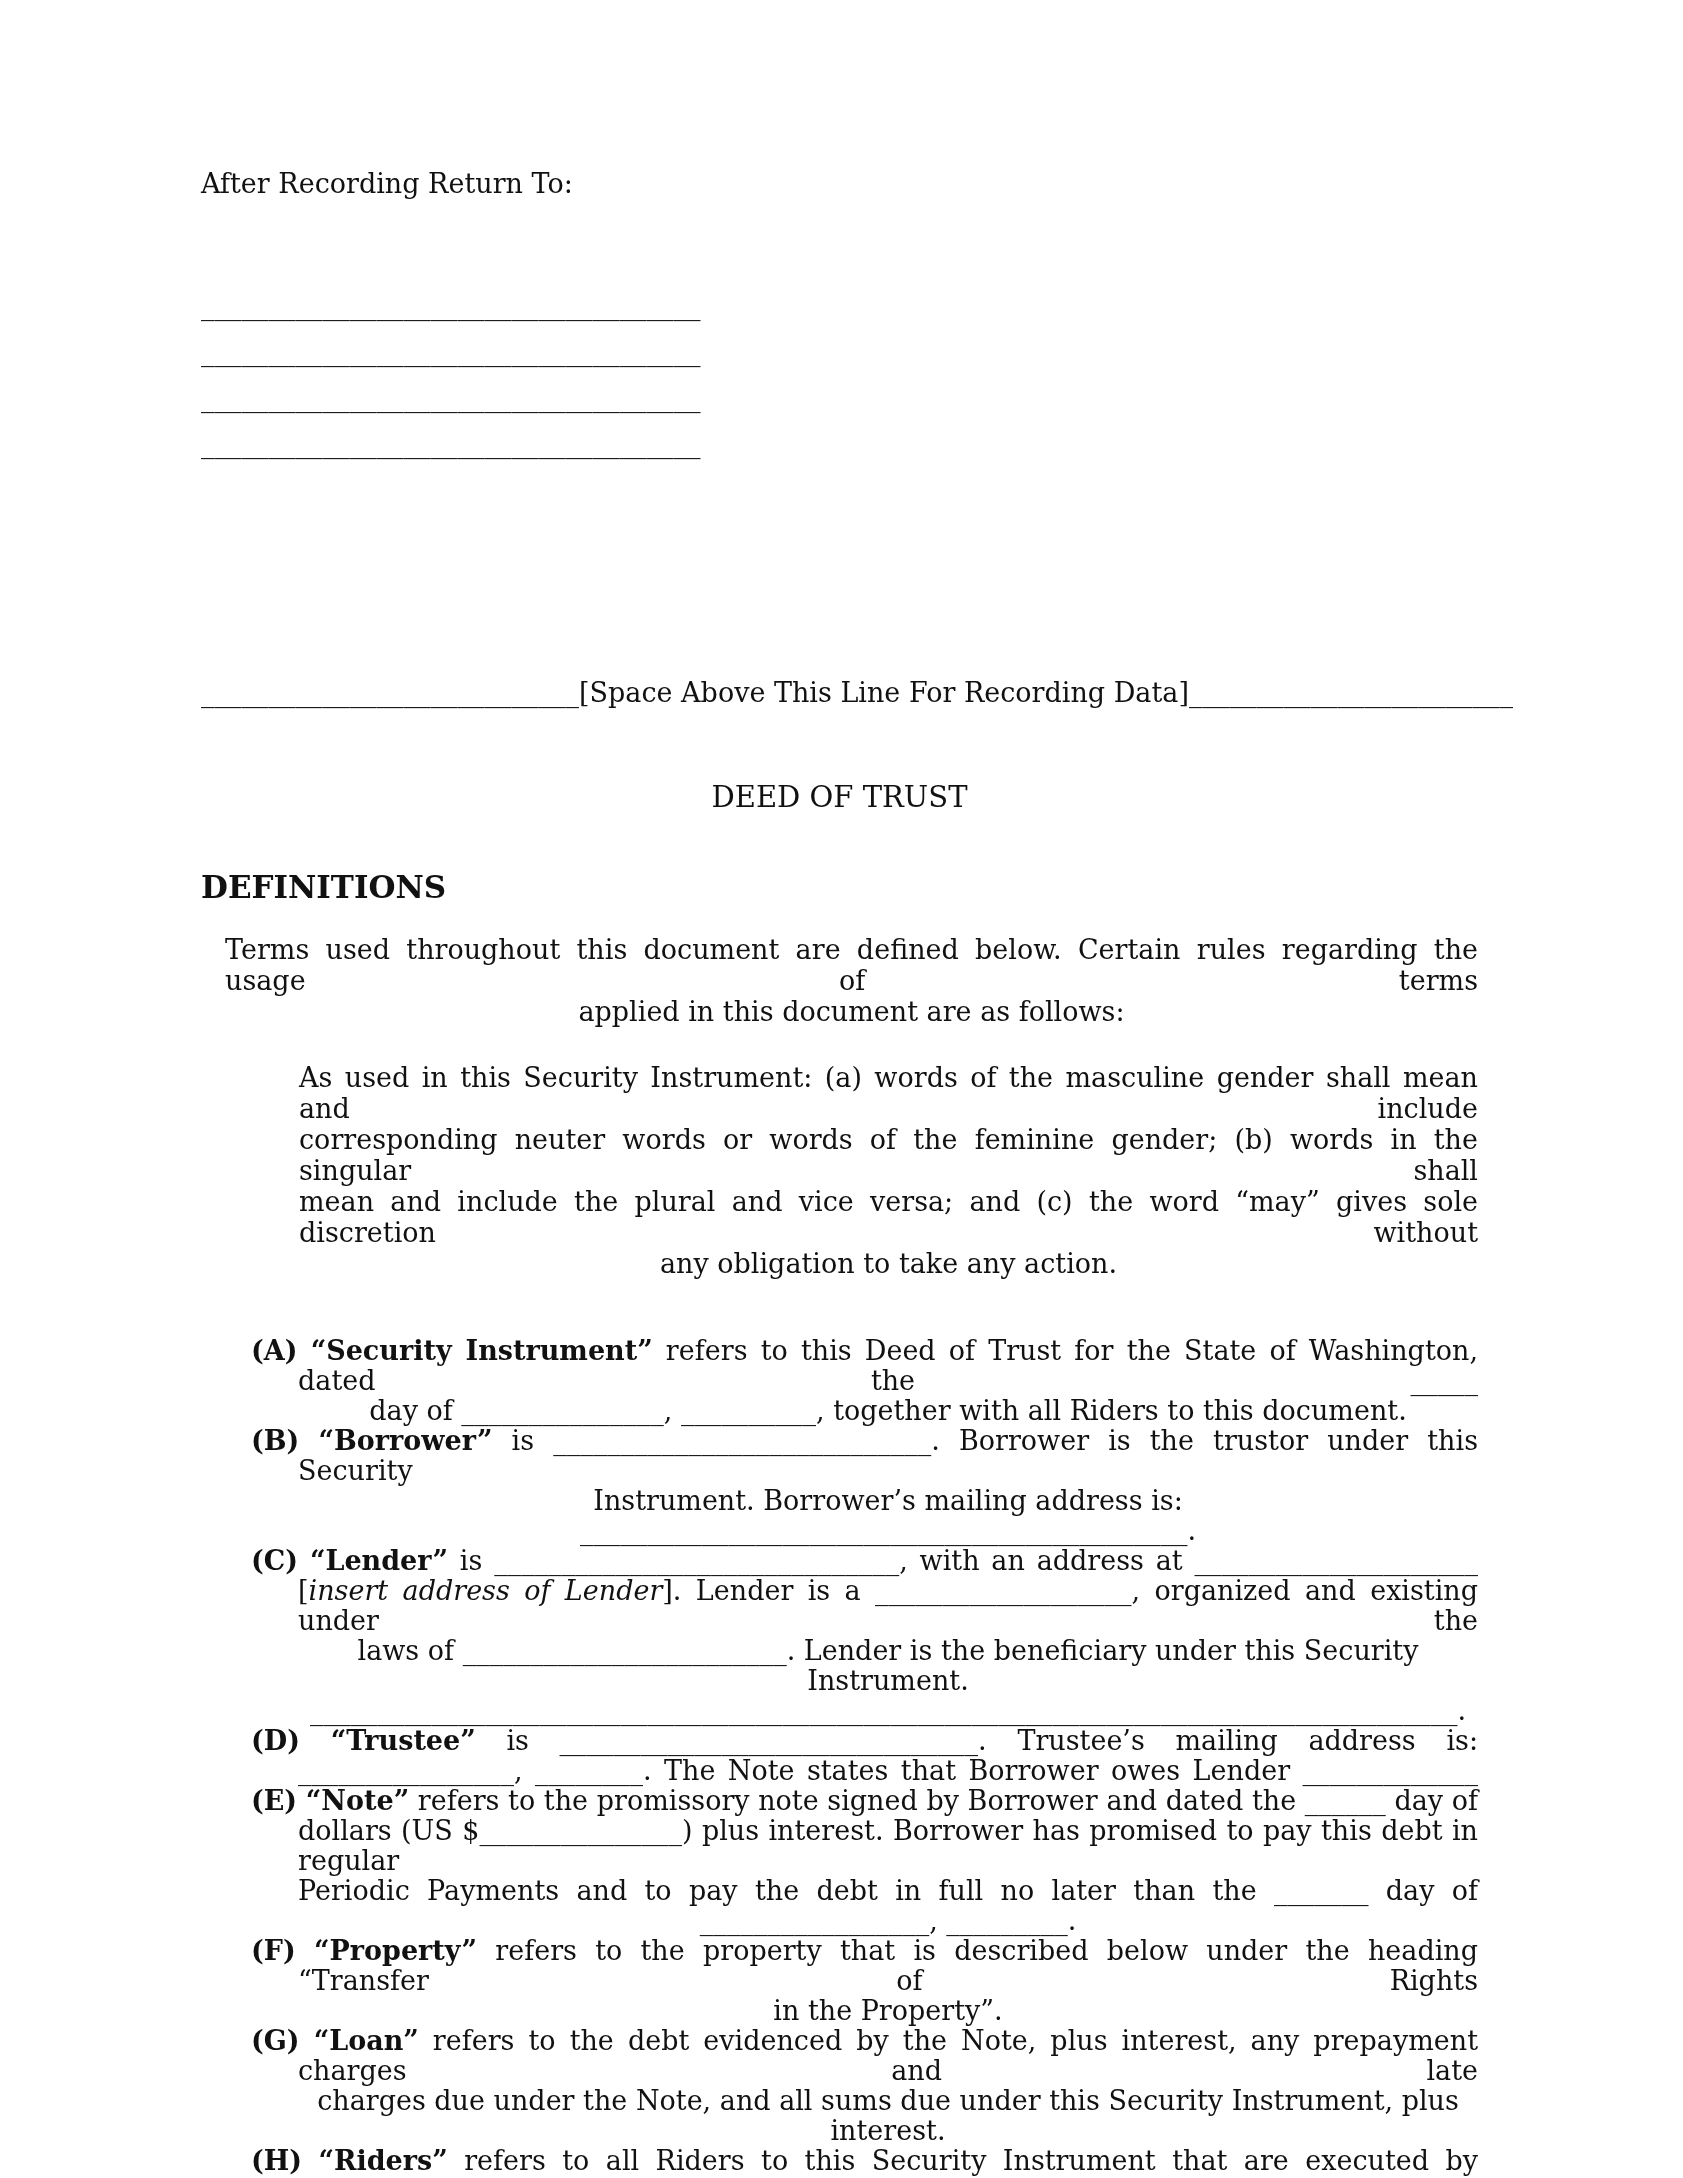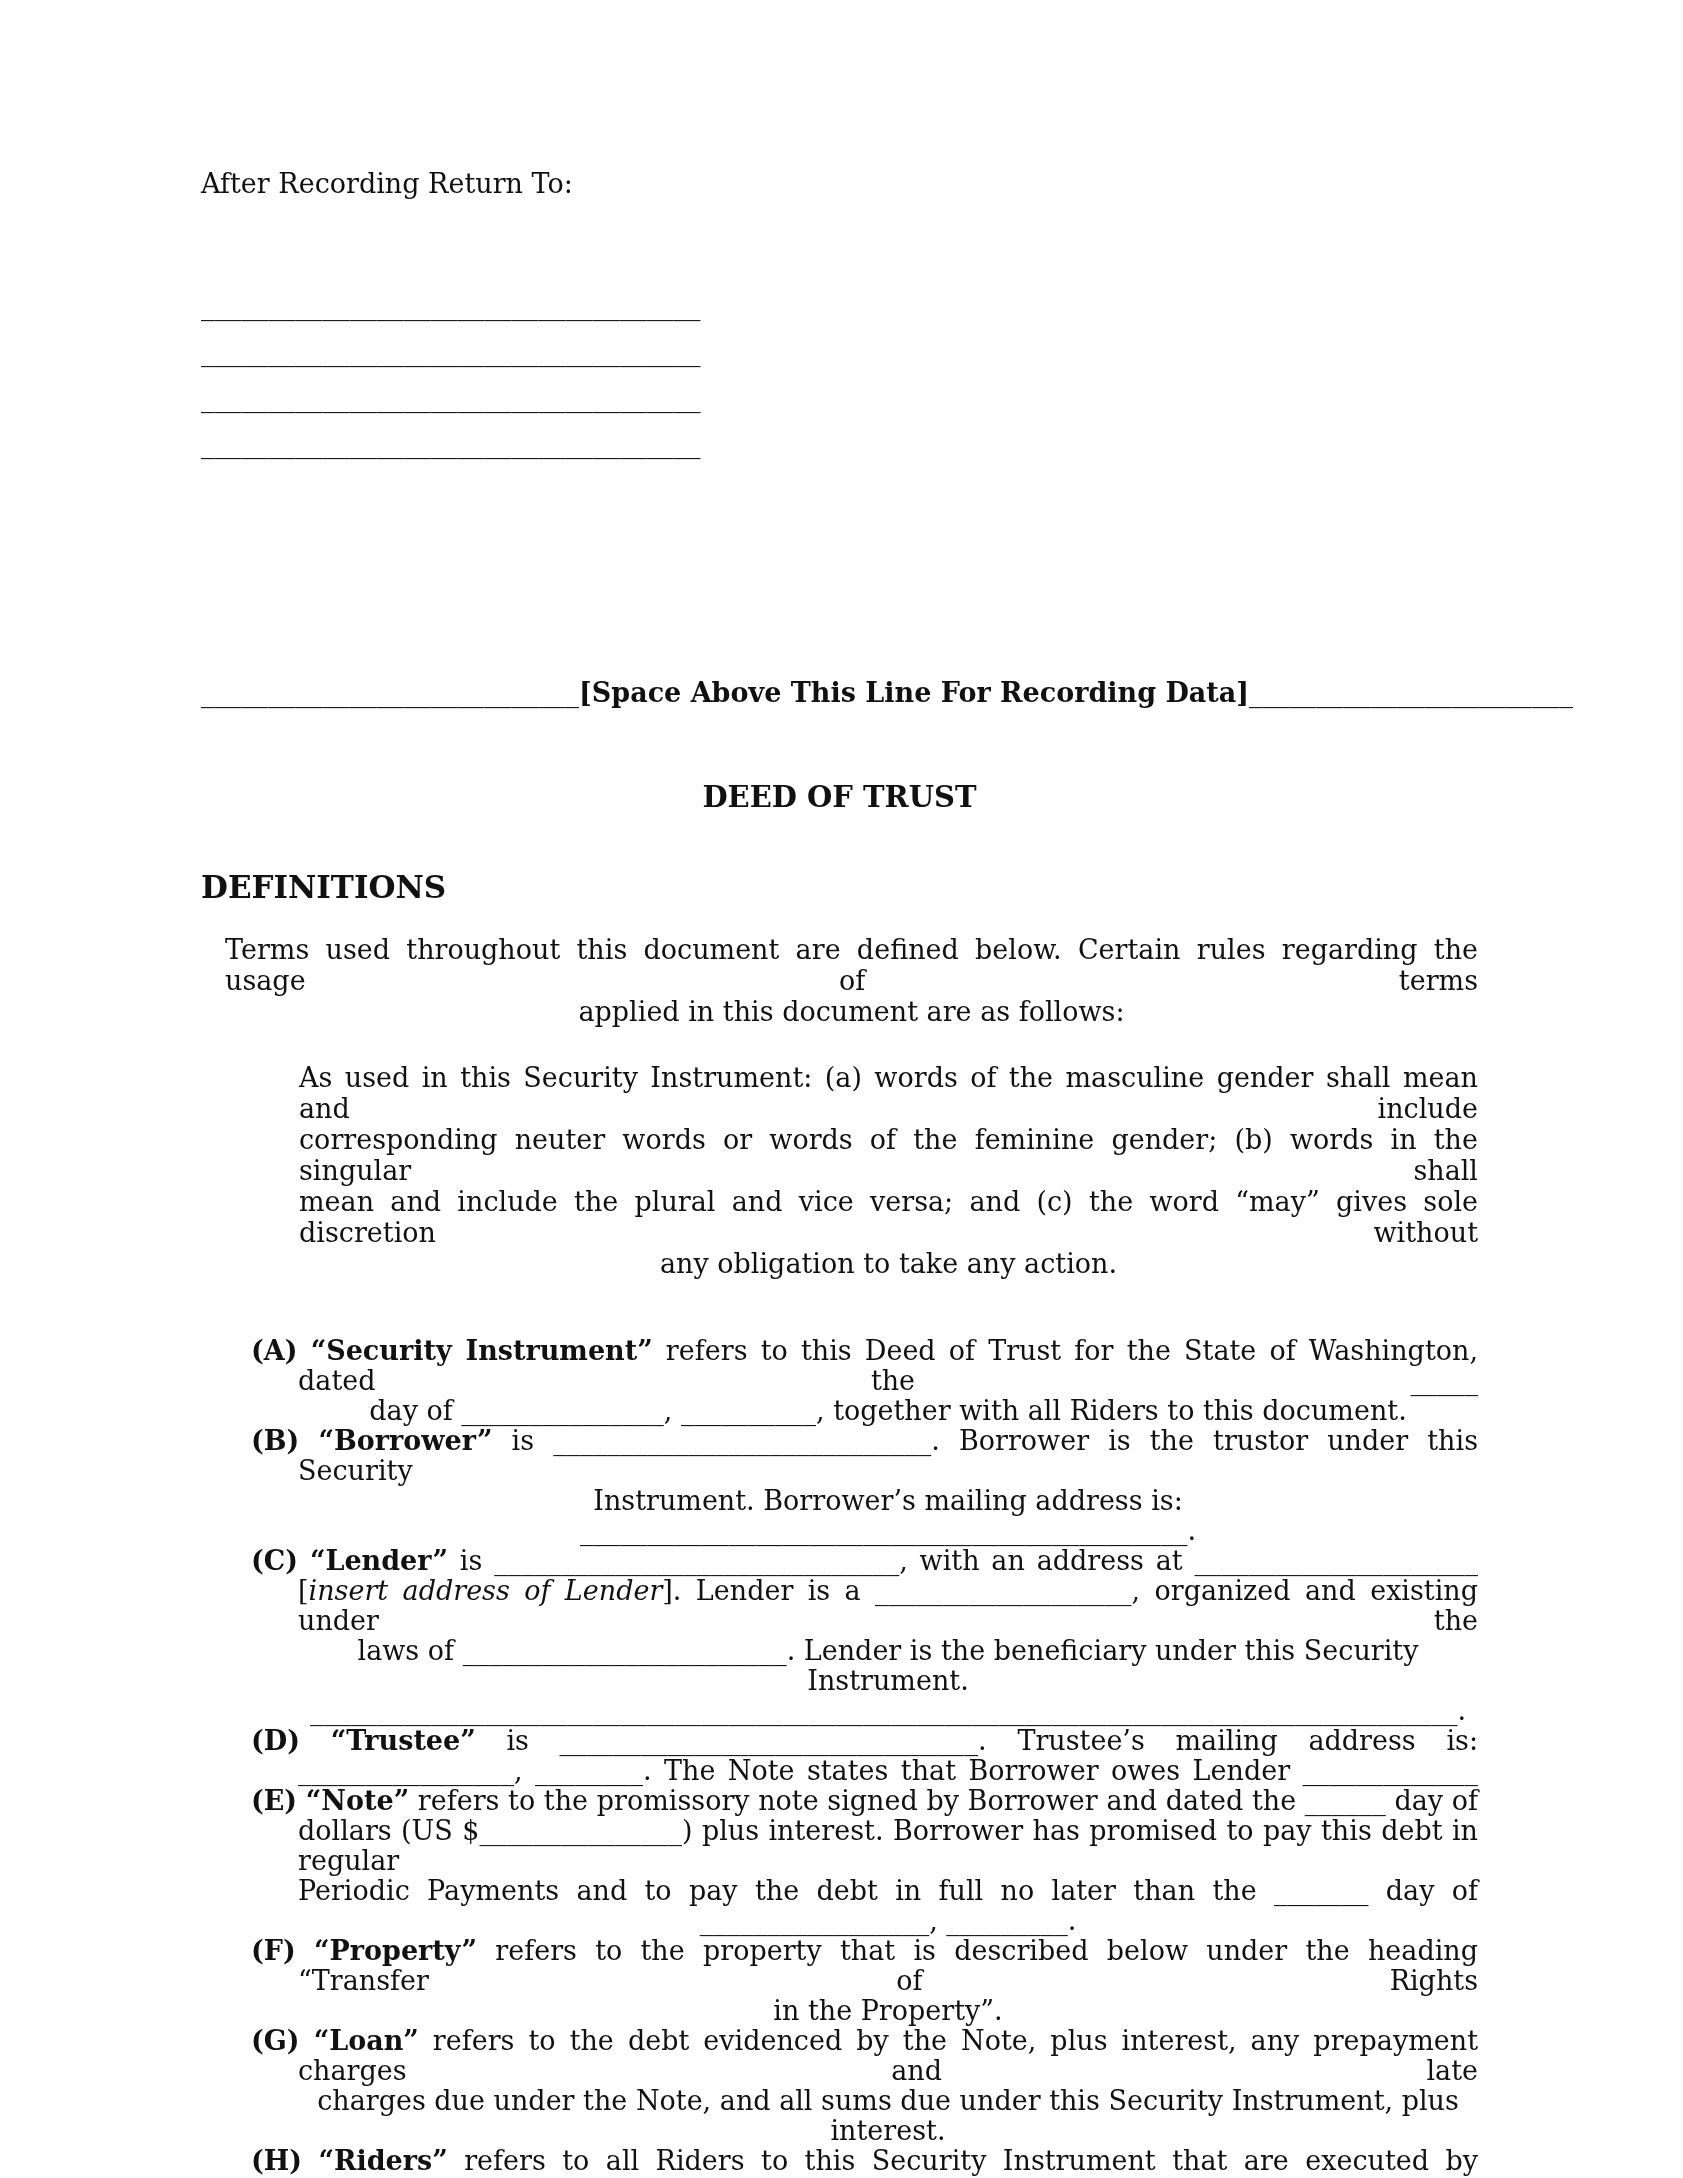--- a/index.html
+++ b/index.html
@@ -15,24 +15,24 @@
   }
   .content{padding:0 205px 0 201px;}
 
   
   .return-heading{margin-top:168px;line-height:31px;}
   .addr-block{margin-top:84px;}
   .addr-line{height:46px;line-height:46px;letter-spacing:0;white-space:nowrap;}
 
   
   .recording-line{margin-top:210px;line-height:31px;white-space:nowrap;}
-  .recording-line .run-b{font-weight:bold;}
+  .recording-line .run-b{font-weight:normal;}
 
   
-  .doc-title{margin-top:74px;text-align:center;font-weight:bold;font-size:29px;line-height:31px;}
+  .doc-title{margin-top:74px;text-align:center;font-weight:normal;font-size:29px;line-height:31px;}
   .defs-heading{margin-top:59px;font-weight:bold;font-size:31px;line-height:31px;}
 
   
   .para{margin-top:31px;margin-left:24px;}
   .para-indent{margin-top:35px;margin-left:98px;}
   .tline{line-height:31px;}
   .stretch{text-align:justify;text-align-last:justify;}
   .plain{text-align:center;}
 
   

